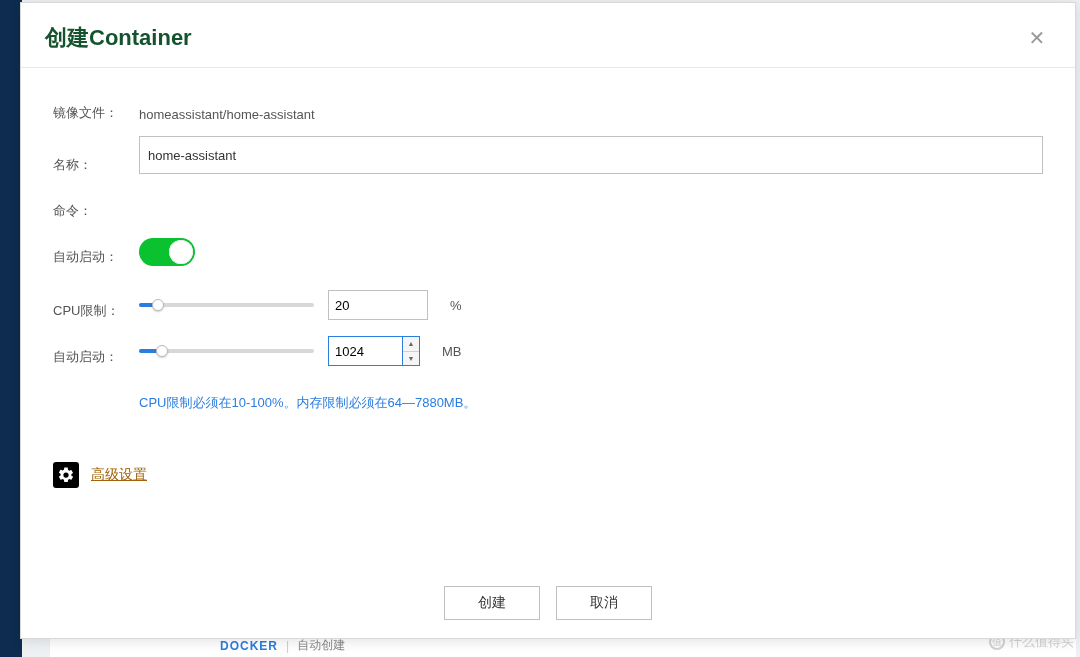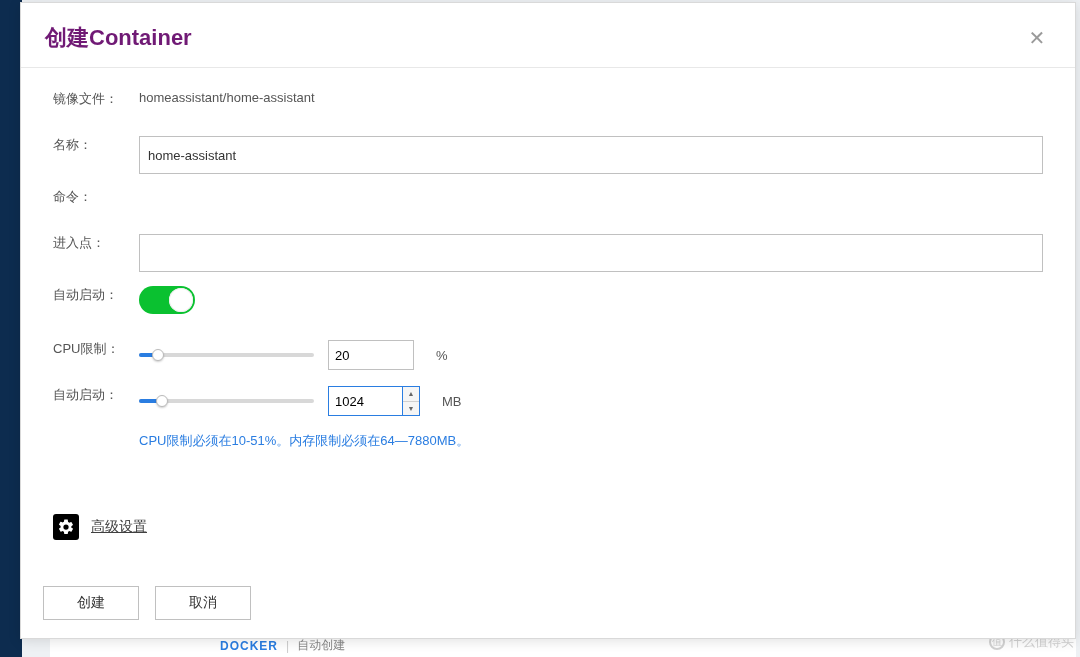--- a/index.html
+++ b/index.html
@@ -25,29 +25,29 @@
     .modal {
       position: absolute; left: 20px; top: 2px; right: 4px; bottom: 18px;
       background: #fff; border: 1px solid #d9d9d9;
       box-shadow: 0 2px 12px rgba(0,0,0,.12);
       display: flex; flex-direction: column;
     }
     .modal-header {
       padding: 20px 24px 14px; border-bottom: 1px solid #e8e8e8;
       display: flex; align-items: center; justify-content: space-between;
     }
-    .modal-title { font-size: 22px; font-weight: 600; color: #701a75; }
+    .modal-title { font-size: 22px; font-weight: 600; color: #14532d; }
     .close-btn {
       width: 28px; height: 28px; display: flex; align-items: center; justify-content: center;
       color: #9a9a9a; font-size: 20px; cursor: pointer; background: none; border: none;
     }
     .modal-body {
       flex: 1; padding: 22px 32px 10px; overflow: auto; color: #555; font-size: 14px;
     }
-    .form-row { display: flex; align-items: flex-start; margin-bottom: 14px; min-height: 32px; }
+    .form-row { display: flex; align-items: flex-end; margin-bottom: 14px; min-height: 32px; }
     .form-label { width: 86px; flex: 0 0 86px; color: #555; font-size: 13px; }
     .static-value { color: #555; font-size: 13px; }
     .text-input {
       flex: 1; height: 30px; border: 1px solid #c0c0c0; padding: 18px 8px; font-size: 13px;
       color: #333; outline: none;
     }
     .toggle {
       position: relative; width: 56px; height: 28px; border-radius: 14px;
       background: #0ac130; cursor: pointer;
     }
@@ -59,44 +59,44 @@
     .slider-track {
       position: relative; width: 175px; height: 4px; background: #d8d8d8; border-radius: 2px;
     }
     .slider-fill { position: absolute; left: 0; top: 0; bottom: 0; border-radius: 2px; background: #2a7de1; }
     .slider-thumb {
       position: absolute; top: 50%; width: 12px; height: 12px; background: #fff;
       border: 1px solid #bbb; border-radius: 50%; transform: translate(-50%, -50%);
       box-shadow: 0 1px 2px rgba(0,0,0,.2); cursor: pointer;
     }
     .num-input {
-      width: 86px; height: 30px; border: 1px solid #c0c0c0; padding: 0 6px; font-size: 13px;
+      width: 100px; height: 30px; border: 1px solid #c0c0c0; padding: 0 6px; font-size: 13px;
     }
     .spinner-input { display: flex; align-items: stretch; height: 30px; }
     .spinner-input input {
       width: 74px; border: 1px solid #2a7de1; border-right: none; padding: 0 6px; font-size: 13px; outline: none;
     }
     .spinner-btns { width: 18px; display: flex; flex-direction: column; border: 1px solid #2a7de1; }
     .spinner-btns button {
       flex: 1; background: #f5f5f5; border: none; font-size: 7px; color: #666; cursor: pointer; padding: 0;
       display: flex; align-items: center; justify-content: center;
     }
     .spinner-btns button + button { border-top: 1px solid #d0d0d0; }
     .unit { margin-left: 8px; font-size: 13px; color: #555; }
     .hint-row { margin-left: 86px; }
     .hint-text { color: #2a7de1; font-size: 13px; }
     .advanced-row { display: flex; align-items: center; gap: 12px; margin-top: 50px; }
     .gear-badge {
       width: 26px; height: 26px; background: #000; border-radius: 3px;
       display: flex; align-items: center; justify-content: center; color: #fff;
     }
     .gear-badge svg { width: 18px; height: 18px; }
-    .advanced-link { color: #404040; font-size: 14px; text-decoration: underline; cursor: pointer; }
+    .advanced-link { color: #a16207; font-size: 14px; text-decoration: underline; cursor: pointer; }
     .modal-footer {
-      padding: 14px 22px 18px; display: flex; justify-content: flex-start; gap: 16px;
+      padding: 14px 22px 18px; display: flex; justify-content: center; gap: 16px;
     }
     .btn {
       min-width: 96px; height: 34px; border: 1px solid #c0c0c0; background: #fff;
       font-size: 14px; color: #333; cursor: pointer;
     }
   </style>
 </head>
 <body>
 
 <div class="backdrop">
@@ -128,24 +128,20 @@
 
     <div class="form-row">
       <div class="form-label">名称：</div>
       <input class="text-input" type="text" value="home-assistant" style="">
     </div>
 
     <div class="form-row">
       <div class="form-label">命令：</div>
     </div>
 
-    <div class="form-row">
-      <div class="form-label">进入点：</div>
-      <input class="text-input" type="text" value="" style="">
-    </div>
 
     <div class="form-row" style="margin-top:6px;margin-bottom:22px">
       <div class="form-label">自动启动：</div>
       <div class="toggle">
         <div class="knob"></div>
       </div>
     </div>
 
     <div class="form-row">
       <div class="form-label">CPU限制：</div>
@@ -175,21 +171,21 @@
             <button>
                 <span>▼</span>
               </button>
           </div>
         </div>
         <span class="unit">MB</span>
       </div>
     </div>
 
     <div class="form-row hint-row">
-      <span class="hint-text">CPU限制必须在10-51%。内存限制必须在64—7880MB。</span>
+      <span class="hint-text">CPU限制必须在10-100%。内存限制必须在64—7880MB。</span>
     </div>
 
     <div class="advanced-row">
       <div class="gear-badge">
         <svg viewBox="0 0 24 24" fill="currentColor">
             <path d="M19.14,12.94a7.07,7.07,0,0,0,.05-.94,7.07,7.07,0,0,0-.05-.94l2.03-1.58a.5.5,0,0,0,.12-.64l-1.92-3.32a.5.5,0,0,0-.61-.22l-2.39.96a7.23,7.23,0,0,0-1.63-.94l-.36-2.54A.5.5,0,0,0,13.9,2h-3.8a.5.5,0,0,0-.49.42L9.25,4.96a7.23,7.23,0,0,0-1.63.94l-2.39-.96a.5.5,0,0,0-.61.22L2.7,8.48a.5.5,0,0,0,.12.64L4.85,10.7a7.07,7.07,0,0,0-.05.94,7.07,7.07,0,0,0,.05.94L2.82,14.16a.5.5,0,0,0-.12.64l1.92,3.32a.5.5,0,0,0,.61.22l2.39-.96a7.23,7.23,0,0,0,1.63.94l.36,2.54a.5.5,0,0,0,.49.42h3.8a.5.5,0,0,0,.49-.42l.36-2.54a7.23,7.23,0,0,0,1.63-.94l2.39.96a.5.5,0,0,0,.61-.22l1.92-3.32a.5.5,0,0,0-.12-.64ZM12,15.5A3.5,3.5,0,1,1,15.5,12,3.5,3.5,0,0,1,12,15.5Z"></path>
           </svg>
       </div>
       <a class="advanced-link">高级设置</a>
     </div>

